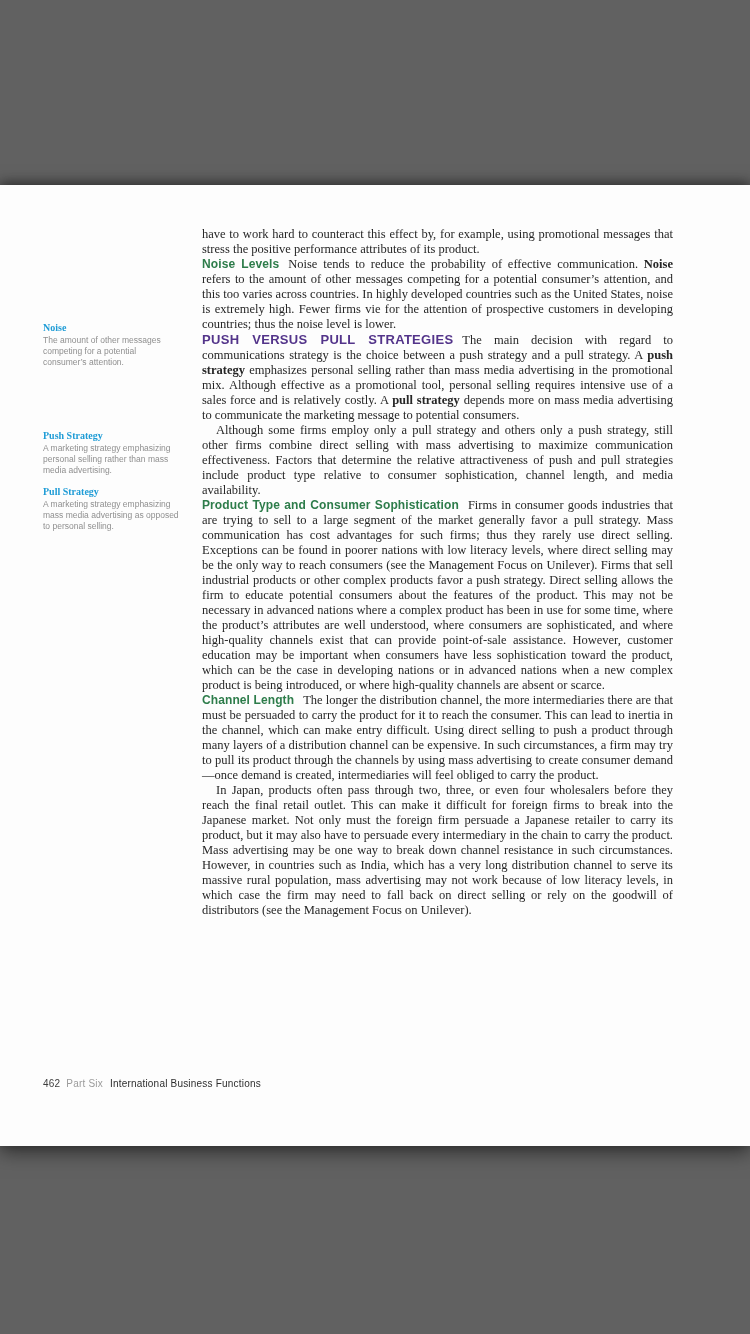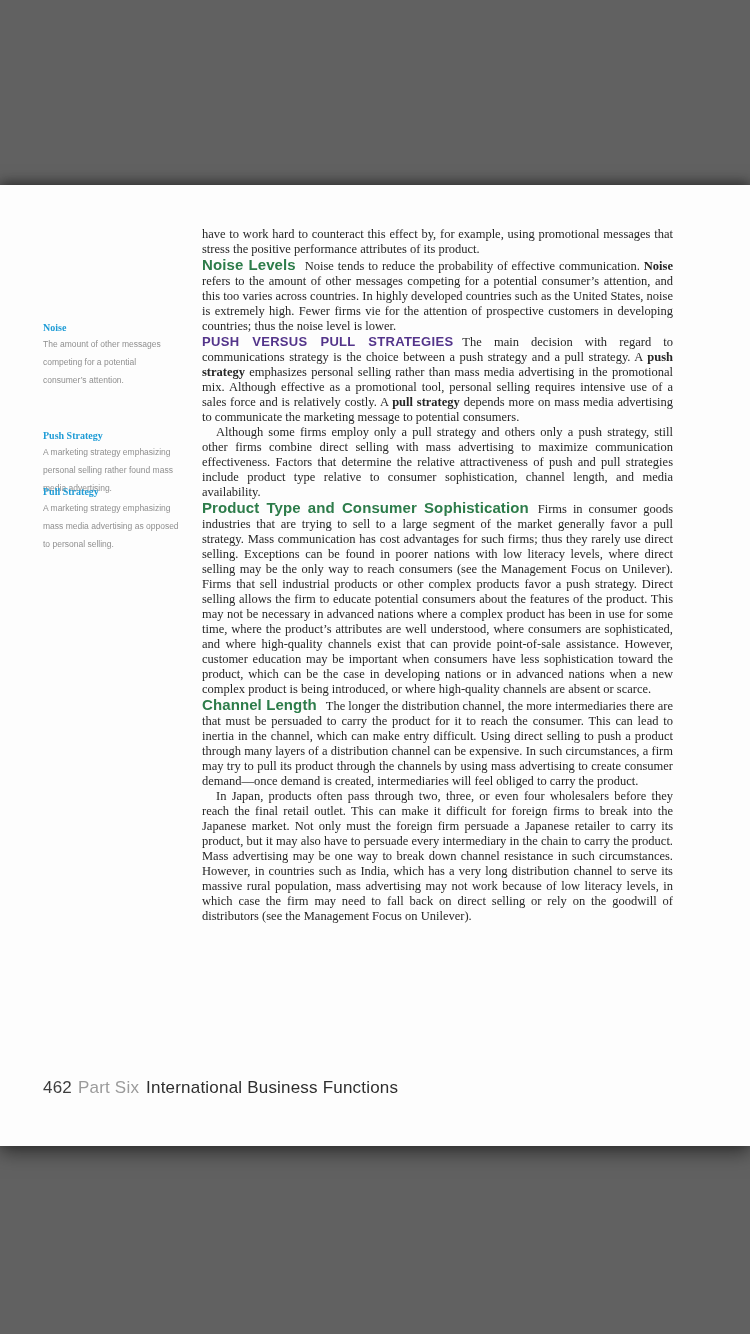--- a/index.html
+++ b/index.html
@@ -34,21 +34,21 @@
   .main-col p { margin: 0; }
   .indent { text-indent: 14px; }
   b.term { font-weight: bold; }
   .blk-noise   { margin-top: 13px; }
   .blk-push    { margin-top: 17px; }
   .blk-product { margin-top: 16px; }
   .blk-channel { margin-top: 16px; }
   .h-green {
     font-family: "Liberation Sans", sans-serif;
     font-weight: bold;
-    font-size: 15px;
+    font-size: 12px;
     letter-spacing: 0.1px;
     color: #2d7c4a;
     margin-right: 9px;
   }
   .h-purple {
     font-family: "Liberation Sans", sans-serif;
     font-weight: bold;
     font-size: 13px;
     letter-spacing: 0.3px;
     color: #53348a;
@@ -63,54 +63,54 @@
   .mn-term {
     font-family: "Liberation Serif", serif;
     font-weight: bold;
     font-size: 10px;
     color: #1f9cd6;
     margin: 0 0 2px 0;
   }
   .mn-def {
     font-family: "Liberation Sans", sans-serif;
     font-size: 8.5px;
-    line-height: 18px;
+    line-height: 11px;
     color: #8f8f8f;
     margin: 0;
   }
   .note-noise { top: 137px; }
   .note-push  { top: 245px; }
   .note-pull  { top: 301px; }
   
   .footer {
     position: absolute;
     left: 43px; top: 893px;
     font-family: "Liberation Sans", sans-serif;
-    font-size: 17px;
+    font-size: 10px;
     letter-spacing: 0.2px;
     white-space: nowrap;
   }
   .f-num   { color: #3d3d3d; }
   .f-part  { color: #9b9b9b; margin: 0 7px 0 6px; }
   .f-title { color: #2e2e2e; }
 </style>
 </head>
 <body>
 
 <div class="viewer">
 
   <div class="page">
 
     <div class="margin-note note-noise">
       <p class="mn-term">Noise</p>
       <p class="mn-def">The amount of other messages competing for a potential consumer’s attention.</p>
     </div>
     <div class="margin-note note-push">
       <p class="mn-term">Push Strategy</p>
-      <p class="mn-def">A marketing strategy emphasizing personal selling rather found mass media advertising.</p>
+      <p class="mn-def">A marketing strategy emphasizing personal selling rather than mass media advertising.</p>
     </div>
     <div class="margin-note note-pull">
       <p class="mn-term">Pull Strategy</p>
       <p class="mn-def">A marketing strategy emphasizing mass media advertising as opposed to personal selling.</p>
     </div>
 
     <div class="main-col">
 
       <p>have to work hard to counteract this effect by, for example, using promotional messages that stress the positive performance attributes of its product.</p>
 

